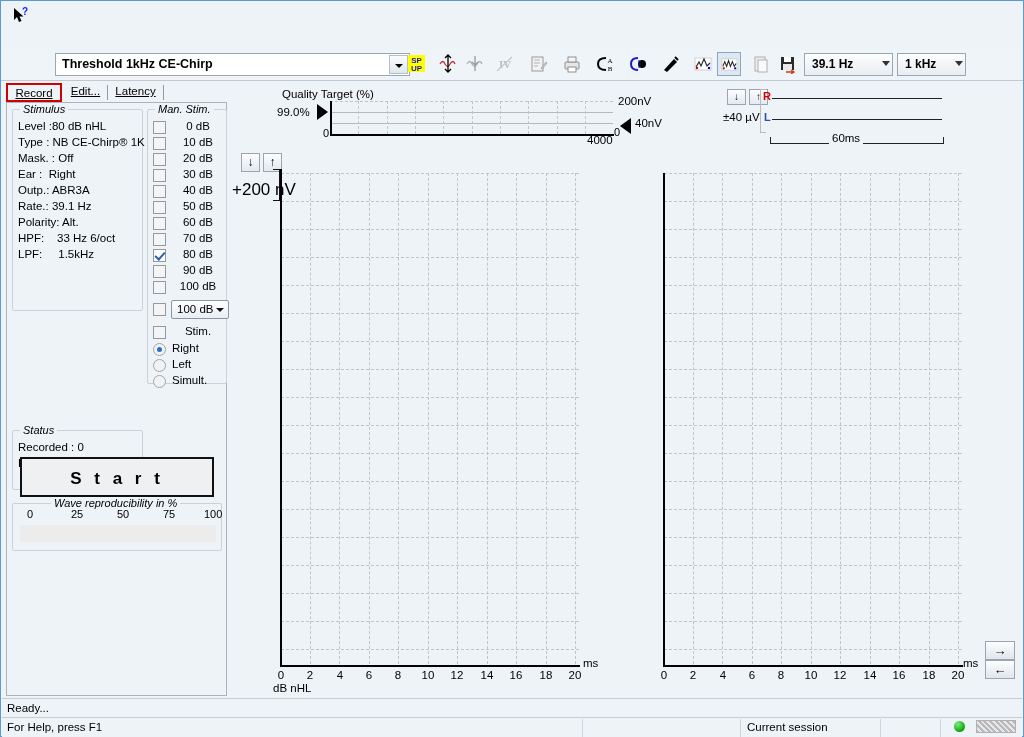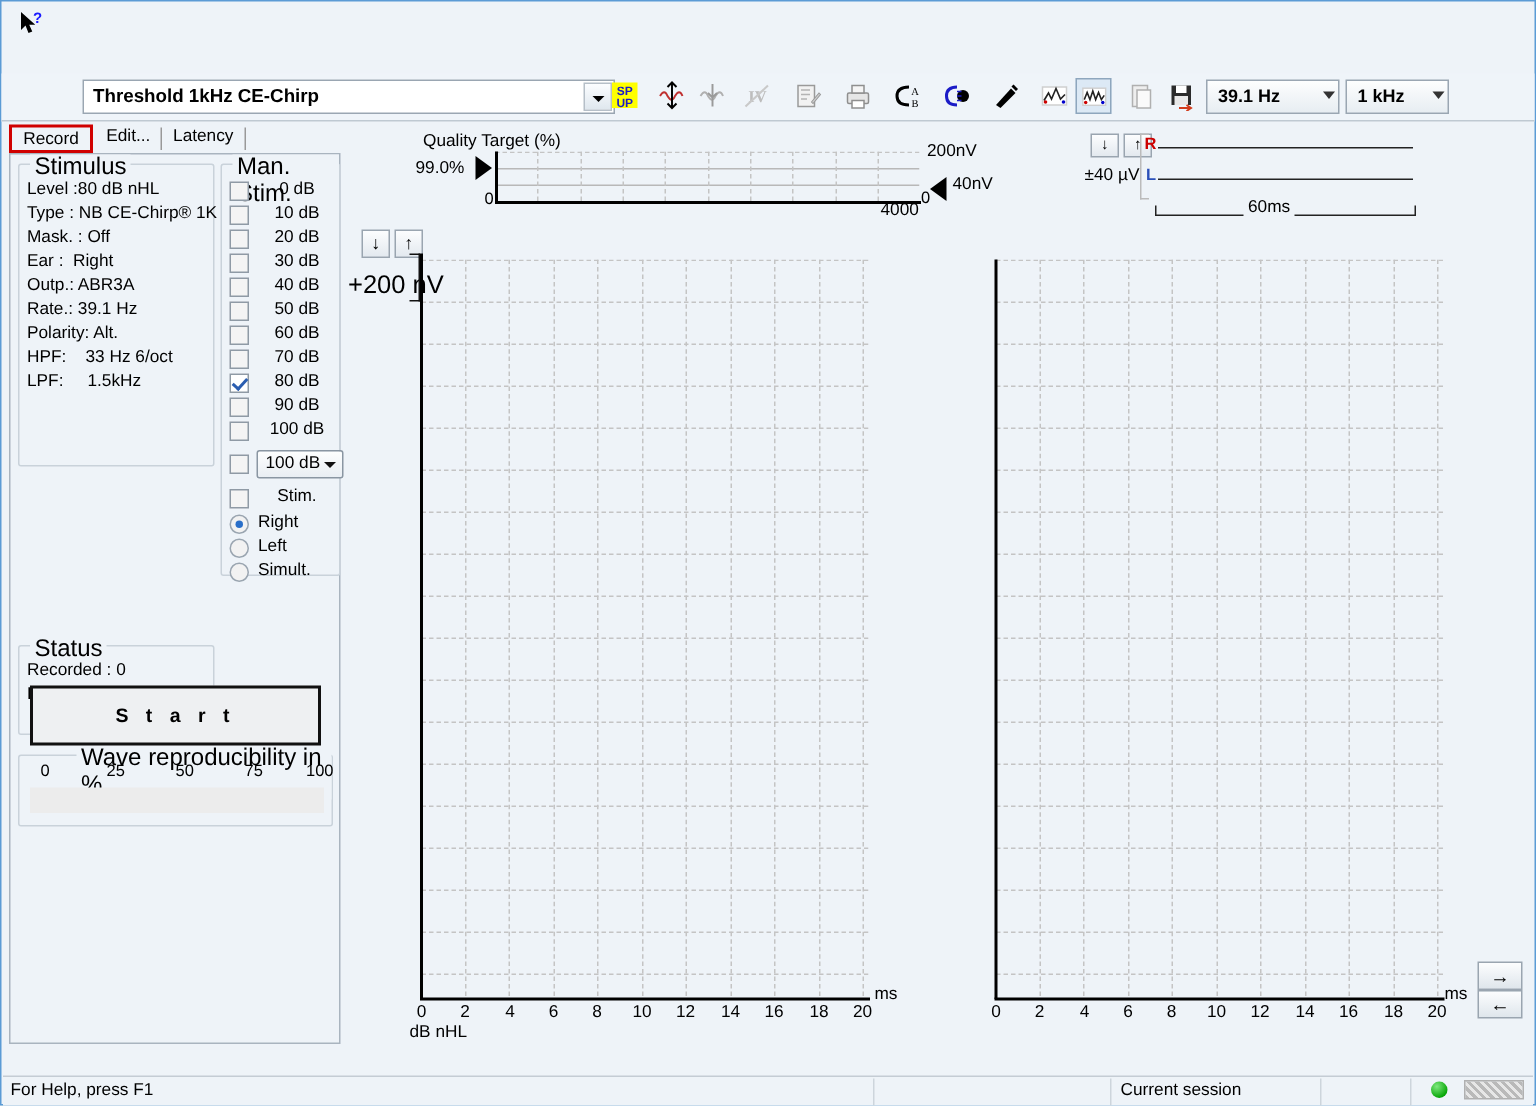--- a/index.html
+++ b/index.html
@@ -61,28 +61,28 @@
     background:linear-gradient(180deg,#fdfefe,#e7edf2);box-sizing:border-box;}
   .combo-sm .cv{position:absolute;left:7px;top:3px;font-size:12px;font-weight:bold;}
   .combo-sm .arr{position:absolute;right:2px;top:7px;
     border-left:4px solid transparent;border-right:4px solid transparent;border-top:5px solid #333;}
 
   
   .tabs{position:absolute;left:5px;top:82px;width:220px;height:19px;}
   .tab{position:absolute;top:0;height:19px;font-size:11.5px;padding-top:2px;
     box-sizing:border-box;text-align:center;}
   .tab.active{border:2px solid #d00000;background:#eef3f8;}
-  .tab .u{}
+  .tab .u{text-decoration:underline;}
   .tab-sep{position:absolute;top:2px;width:1px;height:15px;background:#999;}
 
   .lpanel{position:absolute;left:5px;top:101px;width:221px;height:594px;
     background:#eef3f8;border:1px solid #a9b4bf;box-sizing:border-box;}
 
   .group{position:absolute;border:1px solid #c9d2da;border-radius:2px;box-sizing:border-box;}
-  .group>.lg{position:absolute;top:-7px;left:7px;background:#eef3f8;padding:0 3px;font-size:16px;}
+  .group>.lg{position:absolute;top:-7px;left:7px;background:#eef3f8;padding:0 3px;font-size:11px;font-style:italic;}
 
   .grp-stim{left:5px;top:6px;width:131px;height:202px;}
   .stimrow{position:absolute;left:5px;font-size:11.5px;white-space:nowrap;}
 
   .grp-man{left:140px;top:6px;width:80px;height:275px;}
   .chkrow{position:absolute;left:5px;width:72px;height:16px;}
   .chkbox{position:absolute;left:0;top:1px;width:13px;height:13px;border:1px solid #8f9aa5;
     background:#f4f4f4;box-sizing:border-box;}
   .chkbox.on{background:#fff;}
   .chkbox.on:after{content:"";position:absolute;left:3px;top:0px;width:4px;height:8px;
@@ -105,21 +105,21 @@
 
   .grp-status{left:5px;top:327px;width:131px;height:60px;}
   .strow{position:absolute;left:5px;font-size:11.5px;}
 
   .grp-repro{left:5px;top:400px;width:210px;height:48px;}
   .repnum{position:absolute;top:4px;font-size:11px;}
   .repbar{position:absolute;left:7px;top:21px;width:196px;height:17px;background:#ececec;}
 
   .bigbtn{position:absolute;left:19px;width:194px;box-sizing:border-box;text-align:center;}
   .btn-start{top:456px;height:40px;border:2px solid #111;background:#eef0f2;
-    font-size:13px;font-weight:bold;letter-spacing:4px;padding-top:10px;}
+    font-size:17px;font-weight:bold;letter-spacing:4px;padding-top:10px;}
   .btn-dis{height:26px;border:1px solid #c6ccd2;background:#edf1f5;color:#9aa3ac;
     font-size:11.5px;padding-top:6px;border-radius:2px;}
 
   
   .qt-label{position:absolute;left:281px;top:87px;font-size:11.5px;}
   .qt-pct{position:absolute;left:276px;top:105px;font-size:11.5px;}
   .qt-tri{position:absolute;left:316px;top:103px;width:0;height:0;
     border-top:8px solid transparent;border-bottom:8px solid transparent;border-left:11px solid #000;}
   .qt-zero{position:absolute;left:322px;top:126px;font-size:11px;}
   .qt-4000{position:absolute;left:586px;top:133px;font-size:11.5px;}
@@ -563,20 +563,23 @@
     <span class="tick" style="left:235px">16</span>
     <span class="tick" style="left:265px">18</span>
     <span class="tick" style="left:294px">20</span>
   </div>
 
   <div class="navbtns">
     <span class="navbtn">→</span>
     <span class="navbtn">←</span>
   </div>
 
+  <div class="sb1">
+    <span class="t">Ready...</span>
+  </div>
   <div class="sb2">
     <span class="t" style="left:5px">For Help, press F1</span>
     <span class="sb-sep" style="left:580px"></span>
     <span class="sb-sep" style="left:738px"></span>
     <span class="t" style="left:745px">Current session</span>
     <span class="sb-sep" style="left:878px"></span>
     <span class="sb-sep" style="left:938px"></span>
   </div>
   <div class="led"></div>
   <div class="hatch"></div>

